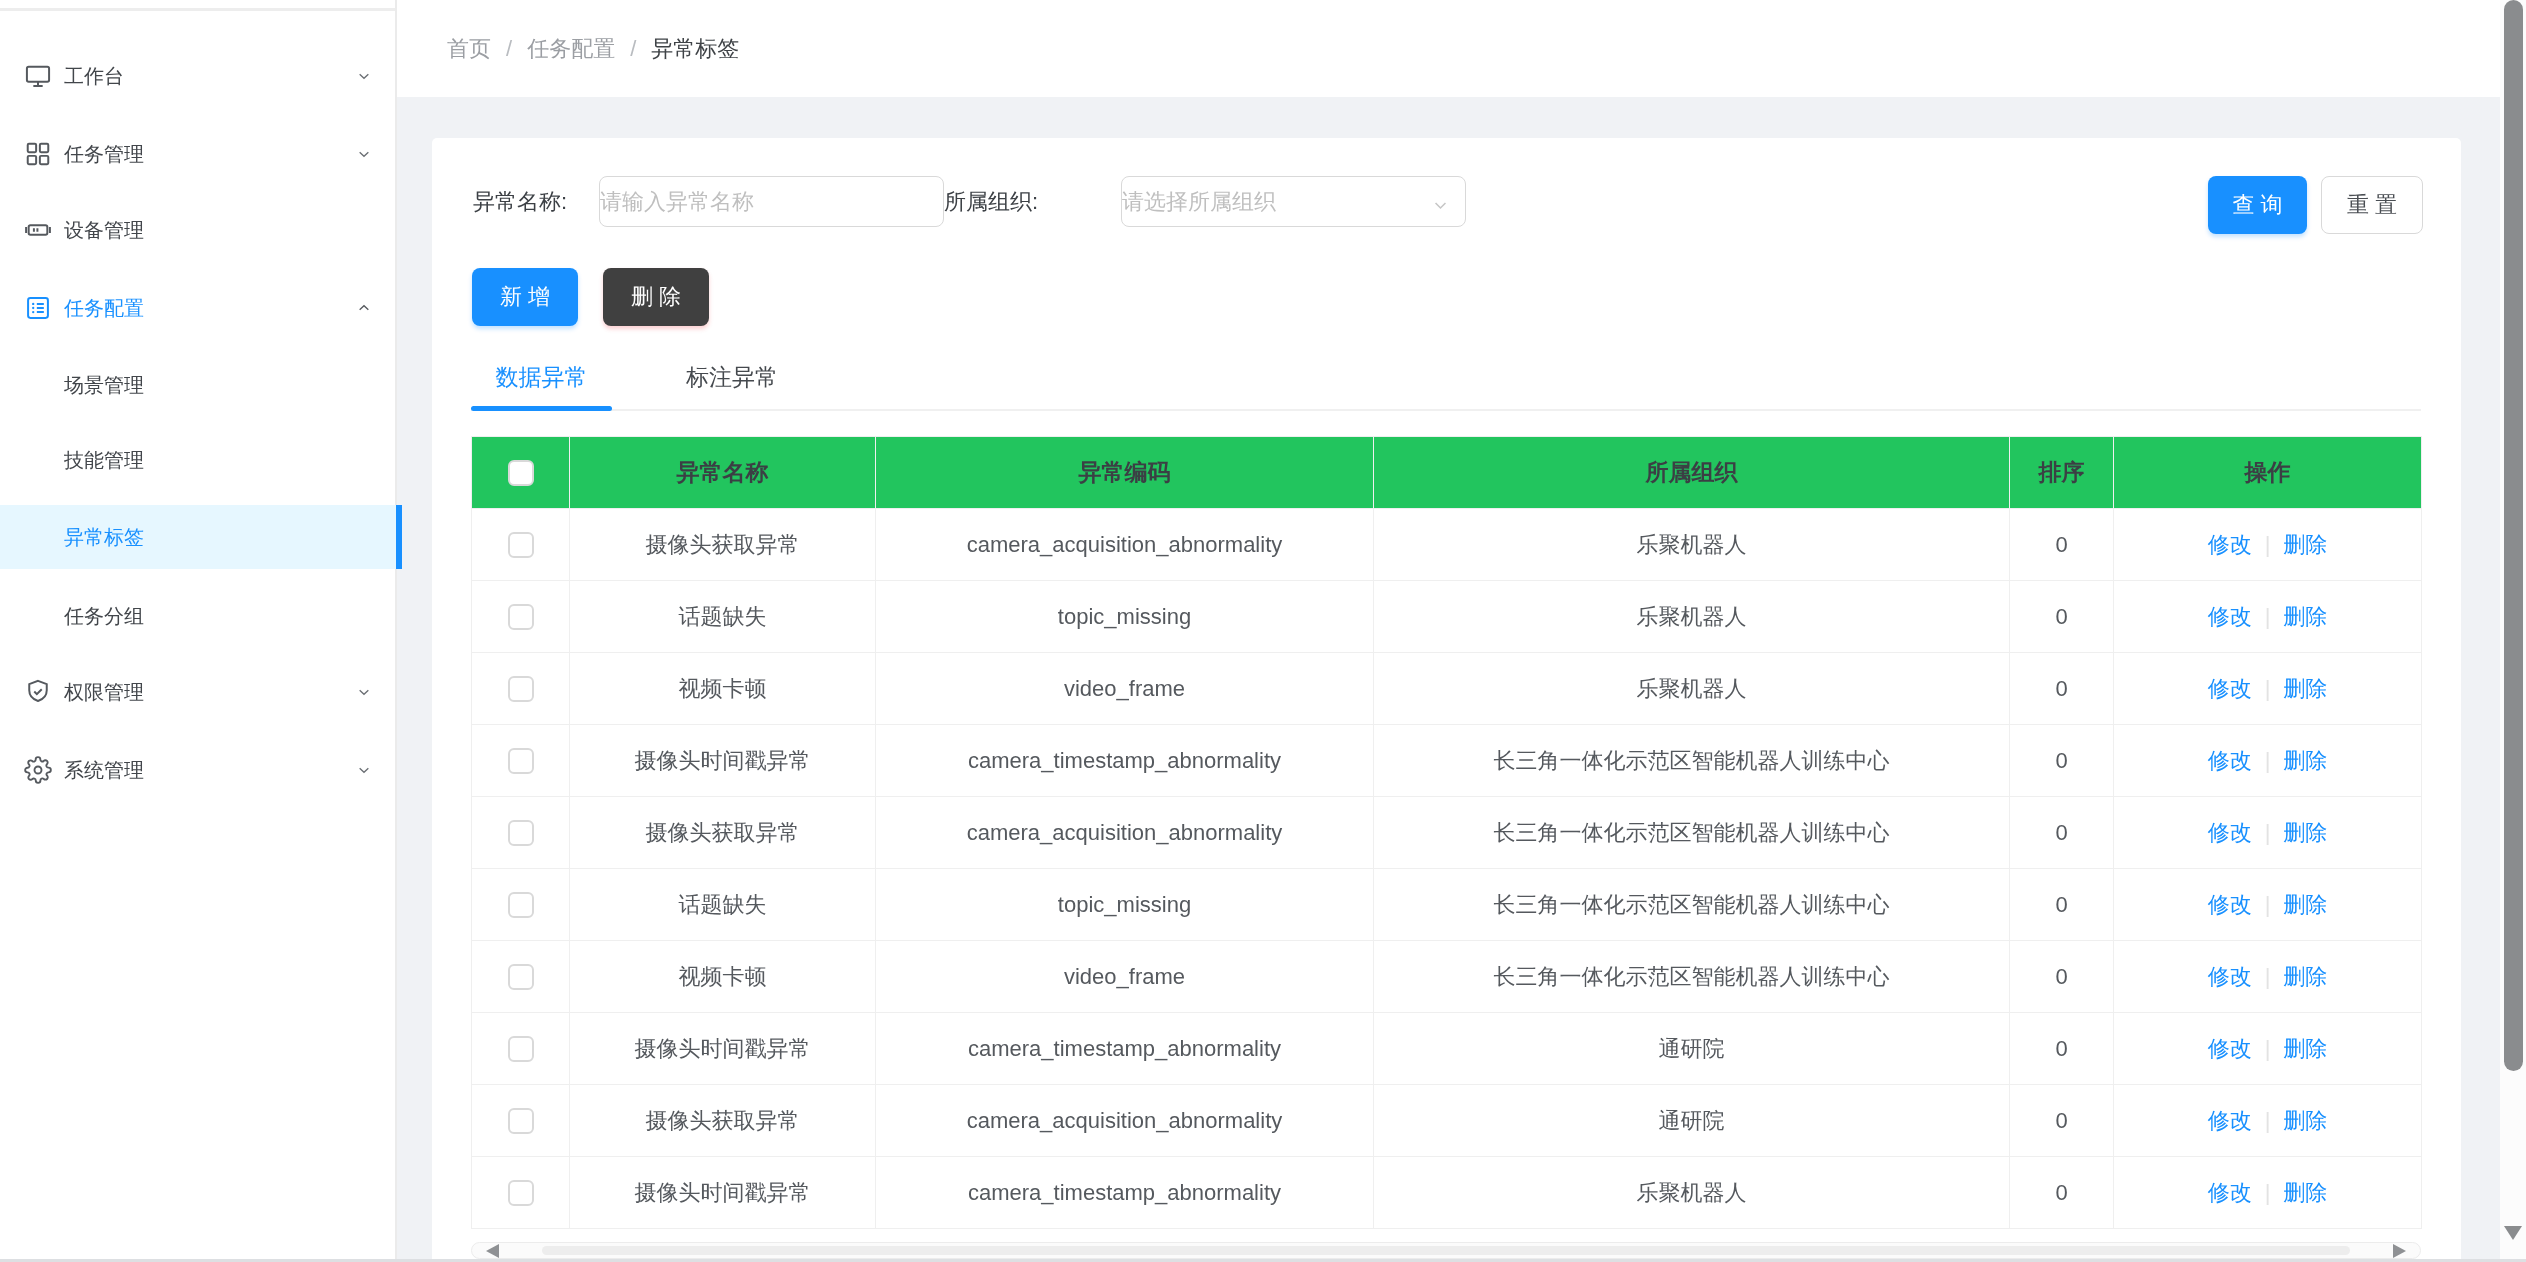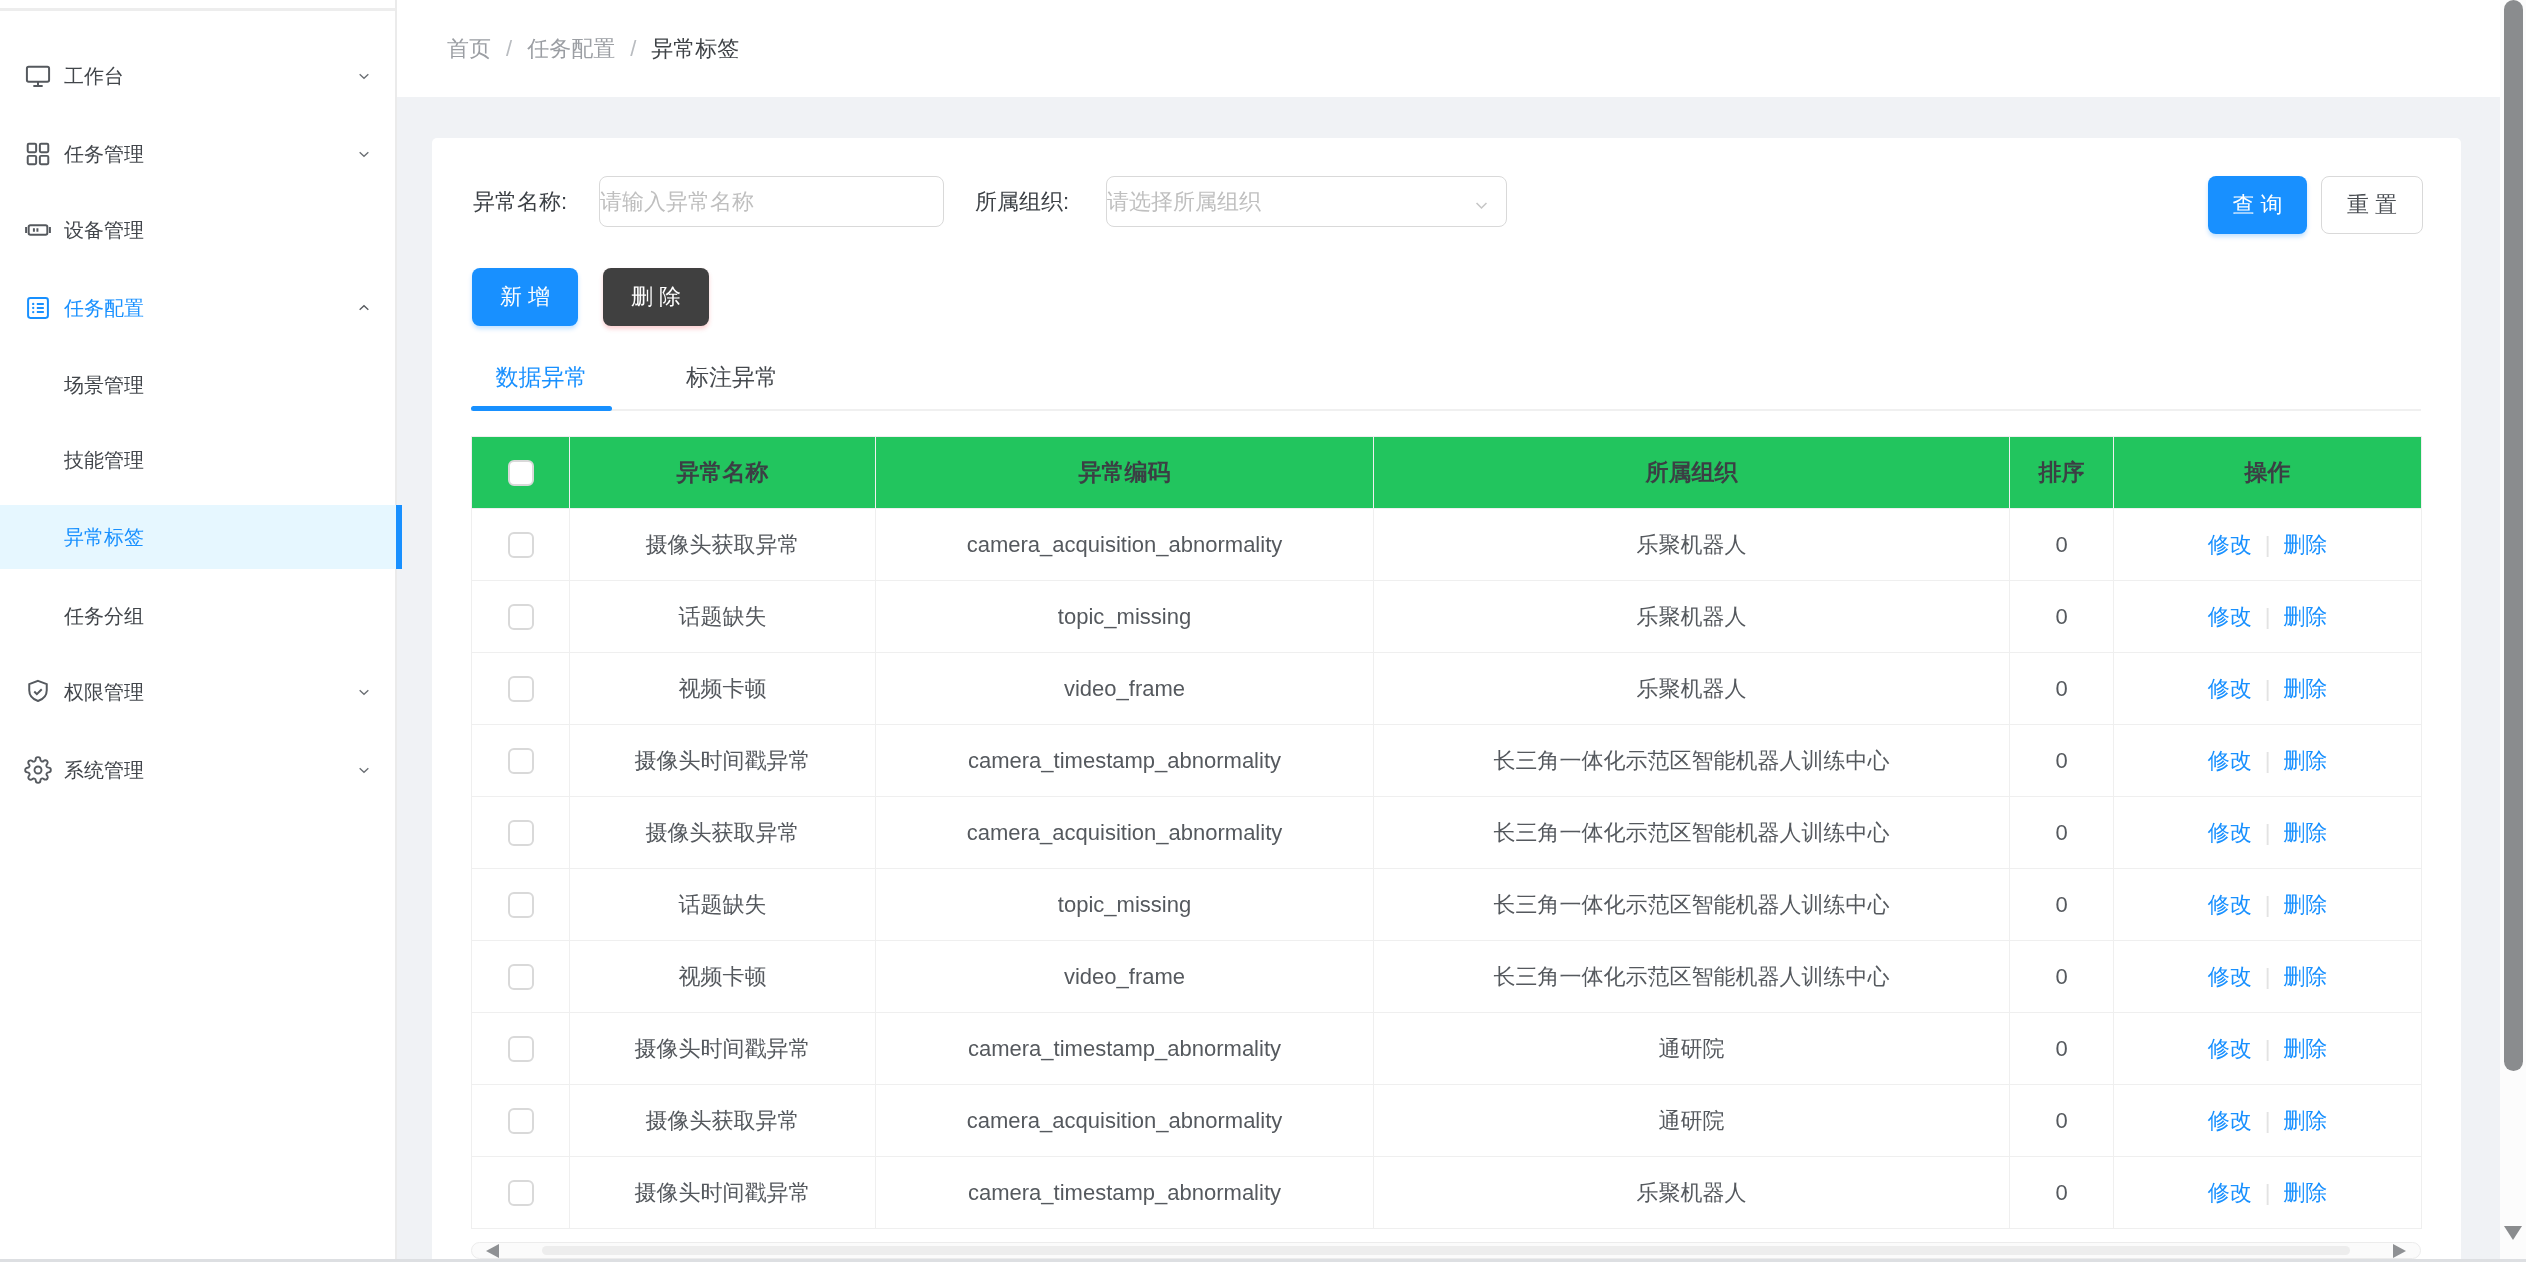--- a/index.html
+++ b/index.html
@@ -189,22 +189,22 @@
       <span class="bc-sep">/</span>
       <span class="bc current">异常标签</span>
     </div>
 
     <section class="card">
 
       <span class="f-label" style="left:41px">异常名称:</span>
       <div class="f-input" style="left:167px; width:345px">
         <span class="placeholder">请输入异常名称</span>
       </div>
-      <span class="f-label" style="left:543px">所属组织:</span>
-      <div class="f-input" style="left:674px; width:401px">
+      <span class="f-label" style="left:512px">所属组织:</span>
+      <div class="f-input" style="left:689px; width:345px">
         <span class="placeholder">请选择所属组织</span>
         <span class="sel-arrow">
           <svg viewBox="0 0 24 24" fill="none" stroke="currentColor" stroke-width="2.2">
               <path d="M5 8.5L12 15.5 19 8.5"></path>
             </svg>
         </span>
       </div>
       <button class="btn primary" style="left:1776px; width:99px">查 询</button>
       <button class="btn default" style="left:1889px; width:102px">重 置</button>
 

